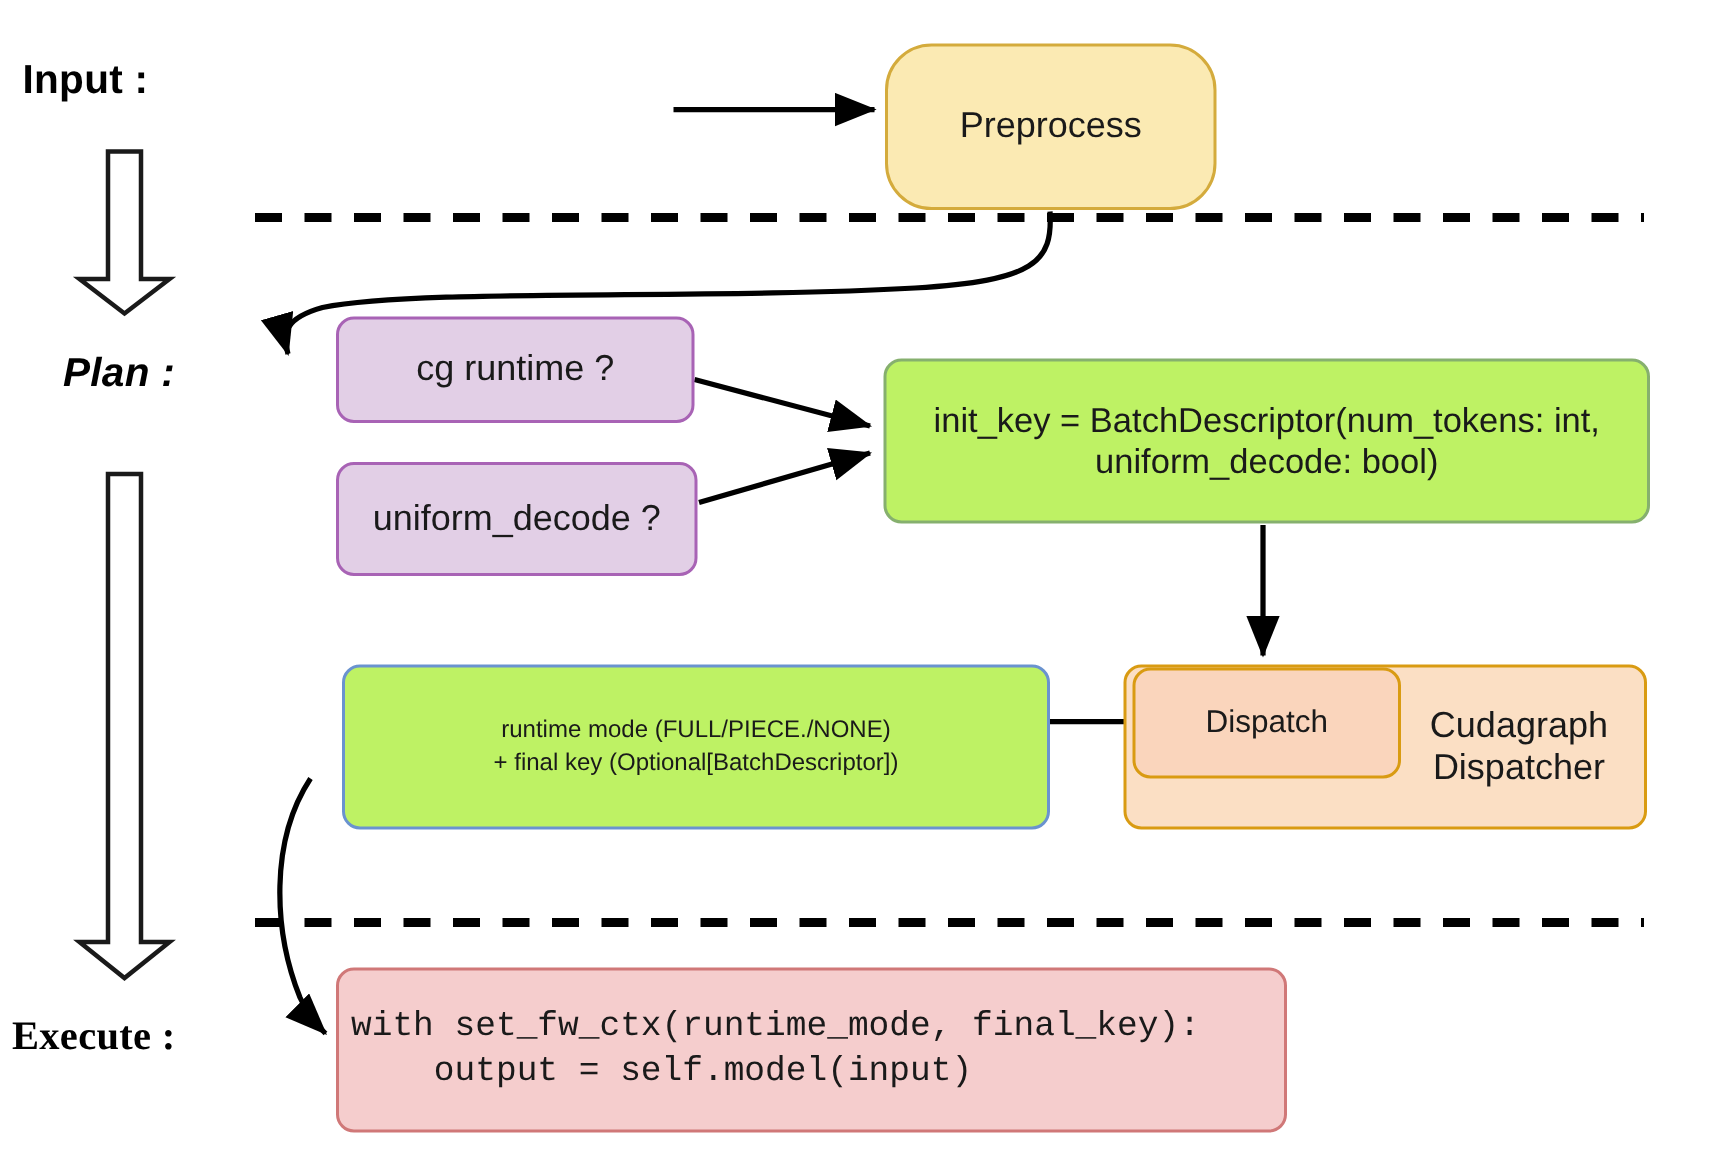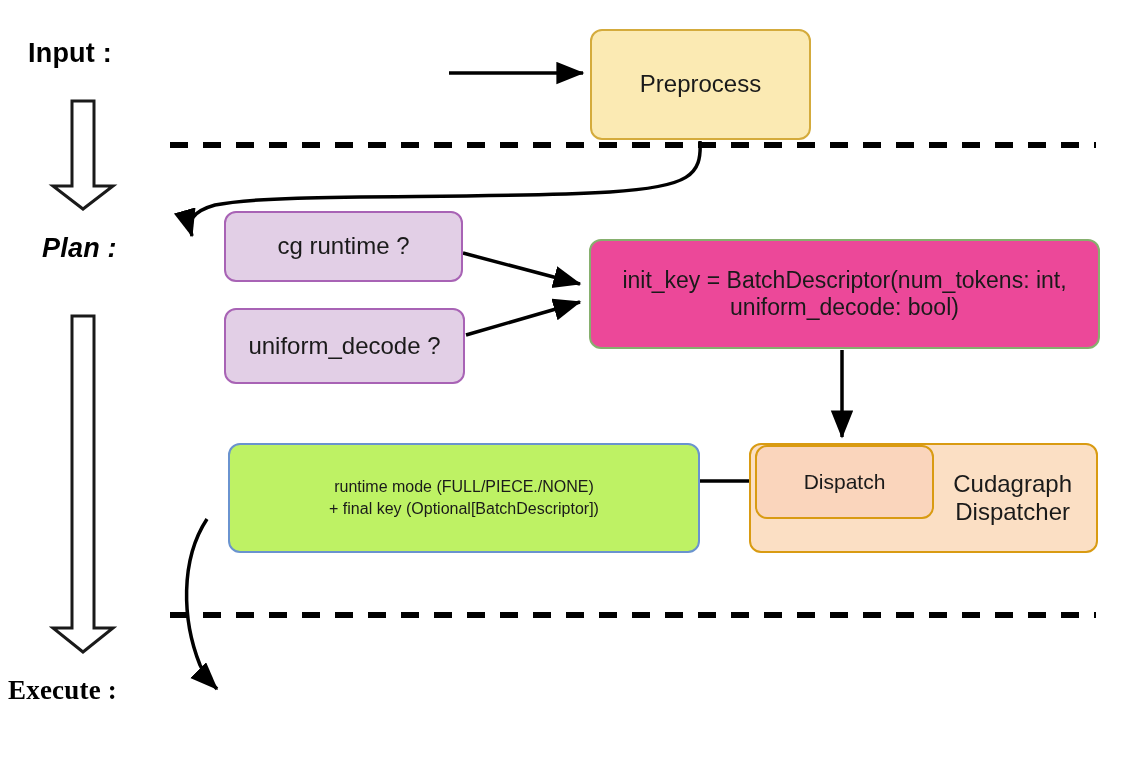--- a/index.html
+++ b/index.html
@@ -49,33 +49,33 @@
     white-space: nowrap;
   }
 
   
   #node-input-batch {
     left: 224px; top: 29px; width: 225px; height: 109px;
     background: #f5cdcd; border-color: #d07878; font-size: 24px;
   }
   #node-preprocess {
     left: 590px; top: 29px; width: 221px; height: 111px;
-    background: #fbeab3; border-color: #d4ab3c; font-size: 24px;
+    background: #fbeab3; border-color: #d4ab3c; font-size: 24px; border-radius: 31px;
   }
   #node-cg-padding {
     left: 224px; top: 211px; width: 239px; height: 71px;
     background: #e2cfe6; border-color: #a863b5; font-size: 24px;
   }
   #node-uniform-decode {
     left: 224px; top: 298px; width: 241px; height: 76px;
     background: #e2cfe6; border-color: #a863b5; font-size: 24px; margin-top: 10px;
   }
   #node-init-key {
     left: 589px; top: 239px; width: 511px; height: 110px;
-    background: #ec4899; border-color: #86b06e; font-size: 23px;
+    background: #bef264; border-color: #86b06e; font-size: 23px;
     padding: 0 10px;
   }
   #node-cudagraph-dispatcher {
     left: 749px; top: 443px; width: 349px; height: 110px;
     background: #fbdfc4; border-color: #d99b12; font-size: 24px;
     align-items: center; justify-content: flex-end;
     padding-right: 20px;
   }
   #node-cudagraph-dispatcher .cgd-text {
     margin-right: 4px;
@@ -95,21 +95,21 @@
     background: #f5cdcd; border-color: #d07878;
     font-family: "Liberation Mono", "DejaVu Sans Mono", monospace;
     font-size: 23px;
     justify-content: flex-start;
     text-align: left;
     padding-left: 8px;
     line-height: 1.3;
     white-space: pre;
   }
 
-  #label-input { left: 28px; top: 38px; }
+  #label-input { left: 15px; top: 38px; }
   #label-plan  { left: 42px; top: 233px; font-style: italic; }
   #label-execute { left: 8px; top: 675px; font-family: Liberation Serif, serif; }
 </style>
 </head>
 <body>
 
 <div id="canvas">
 
   <svg class="svg-layer" viewBox="0 0 1142 770" width="1142" height="770">
     <defs>
@@ -158,14 +158,16 @@
   <div class="node" id="node-cudagraph-dispatcher">
     <span class="cgd-text">Cudagraph
 Dispatcher</span>
   </div>
 
   <div class="node" id="node-dispatch">Dispatch</div>
 
   <div class="node" id="node-runtime-mode">runtime mode (FULL/PIECE./NONE)
 + final key (Optional[BatchDescriptor])</div>
 
+  <div class="node" id="node-execute-code">with set_fw_ctx(runtime_mode, final_key):
+    output = self.model(input)</div>
 
 </div>
 
 </body></html>

